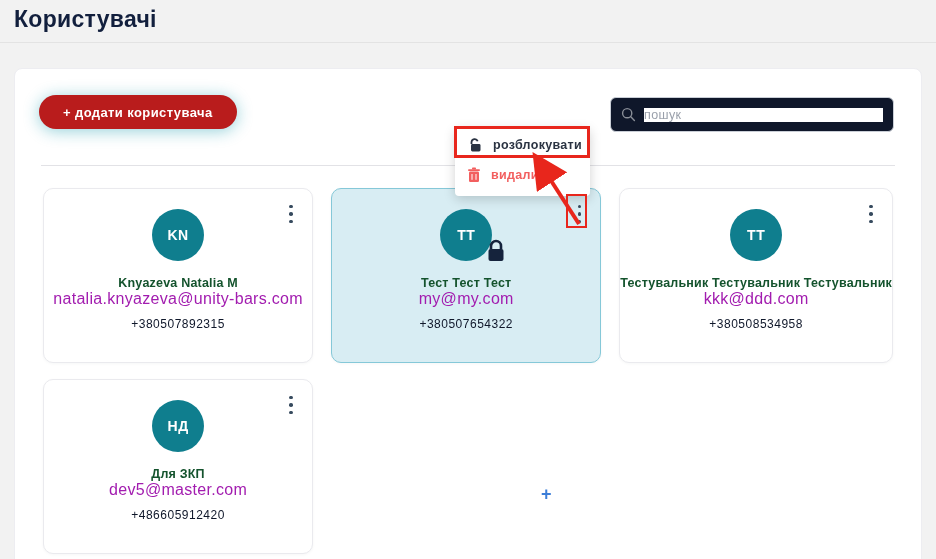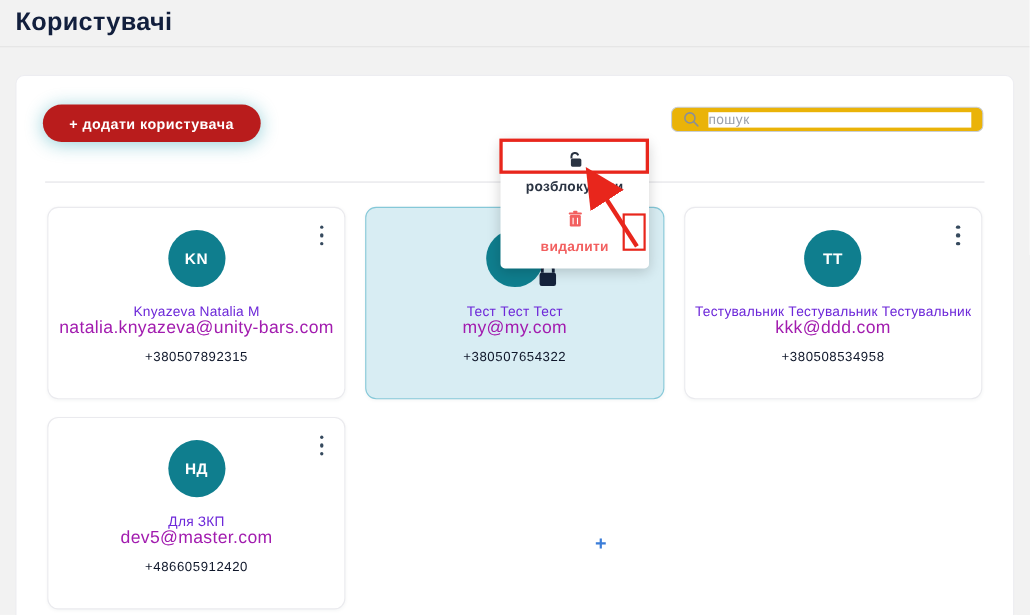--- a/index.html
+++ b/index.html
@@ -20,22 +20,22 @@
     background:#ffffff; border:1px solid #ededf1; border-radius:8px;
   }
   .add-btn {
     position:absolute; left:24px; top:26px; height:34px; padding:0 24px;
     background:#b91c1c; color:#ffffff; font-size:13px; font-weight:bold;
     letter-spacing:.4px; border:none; border-radius:18px; cursor:pointer;
     box-shadow:0 2px 16px rgba(18,150,170,.45);
     font-family:"Liberation Sans","DejaVu Sans",sans-serif;
   }
   .search-box {
-    position:absolute; right:27px; top:28px; width:284px; height:23px;
-    border:1px solid #c9ced6; border-radius:6px; background:#eab308;
+    position:absolute; right:27px; top:28px; width:284px; height:35px;
+    border:1px solid #c9ced6; border-radius:6px; background:#0f172a;
     display:flex; align-items:center; padding:0 10px; gap:8px;
   }
   .search-box input {
     border:none; outline:none; flex:1; font-size:12.5px; color:#444;
     font-family:"Liberation Sans","DejaVu Sans",sans-serif;
   }
   .search-box input::placeholder { color:#9aa0ab; letter-spacing:.4px; }
   .panel-divider { position:absolute; left:26px; right:26px; top:96px; height:1px; background:#e2e2e6; }
 
   .cards {
@@ -58,36 +58,35 @@
   }
   .kebab i { width:3.5px; height:3.5px; border-radius:50%; background:#364a5e; display:block; }
   .avatar-wrap { position:relative; display:inline-block; margin-top:20px; }
   .avatar {
     width:52px; height:52px; border-radius:50%; background:#0f7e8e;
     color:#fff; font-weight:bold; font-size:14px; letter-spacing:.5px;
     display:flex; align-items:center; justify-content:center;
   }
   .lock-badge { position:absolute; right:-14px; bottom:-6px; }
   .card-name {
-    margin-top:15px; font-size:12.5px; font-weight:normal; color:#6d28d9;
+    margin-top:15px; font-size:12.5px; font-weight:bold; color:#14532d;
     letter-spacing:.2px; white-space:nowrap;
   }
   .card-email { margin-top:0; font-size:16px; color:#a21caf; letter-spacing:.3px; }
   .card-phone { margin-top:9px; font-size:12px; color:#0f172a; letter-spacing:.5px; }
 
   .popup {
     position:absolute; left:455px; top:127px; width:135px;
     background:#fff; border-radius:4px; z-index:20;
     box-shadow:0 3px 12px rgba(0,0,0,.18); padding:3px 0 6px 0;
   }
   .popup-item {
     display:flex; align-items:center; gap:10px; padding:7px 12px;
     font-size:12.5px; cursor:pointer; background:none; border:none; width:100%;
     font-family:"Liberation Sans","DejaVu Sans",sans-serif;
-    flex-direction:column;
   }
   .popup-item.unblock { color:#2a3342; font-weight:bold; letter-spacing:.3px; }
   .popup-item.delete  { color:#f25f5f; font-weight:bold; letter-spacing:.3px; }
 
   .anno-box { position:absolute; border:3px solid #e8261c; z-index:30; pointer-events:none; }
   .anno-box-menu  { left:454px; top:126px; width:136px; height:32px; }
   .anno-box-kebab { left:566px; top:194px; width:21px;  height:34px; border-width:2px; }
   .anno-arrow { position:absolute; left:515px; top:148px; width:90px; height:90px; z-index:31; pointer-events:none; }
 
   .plus-mark {

